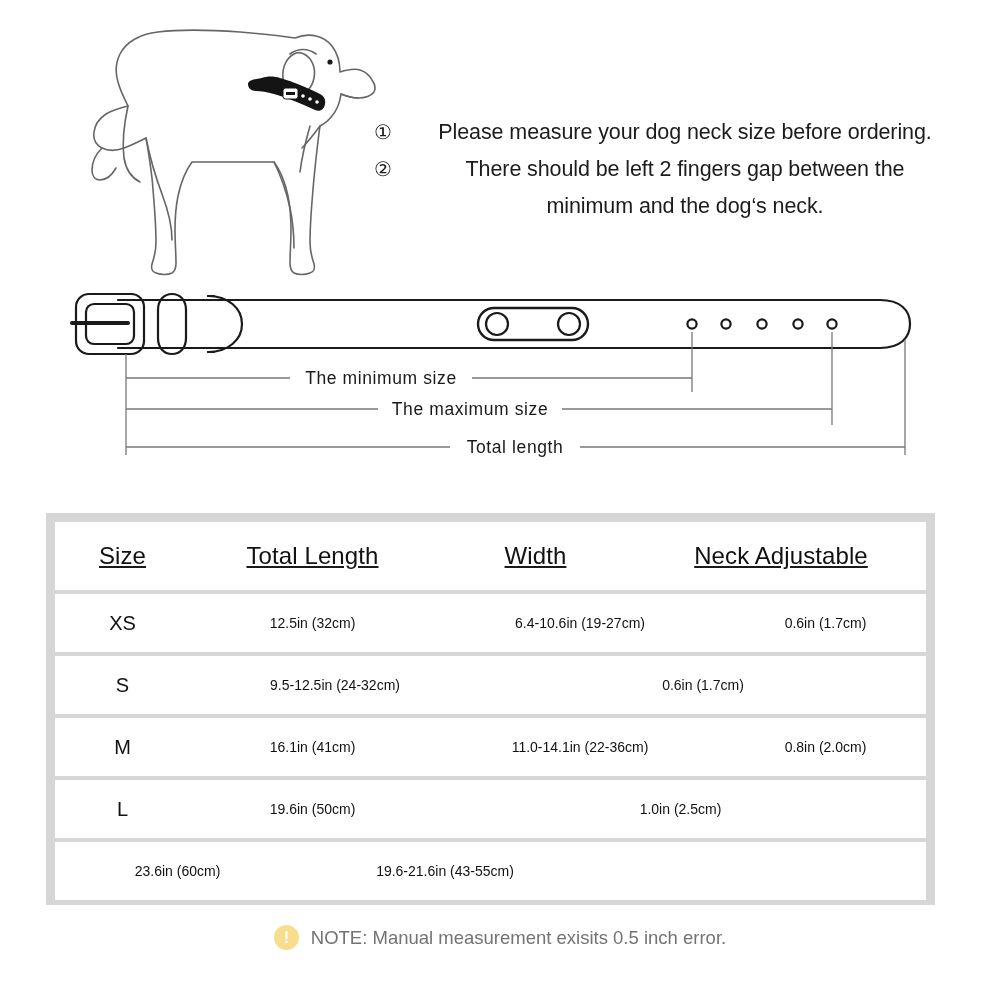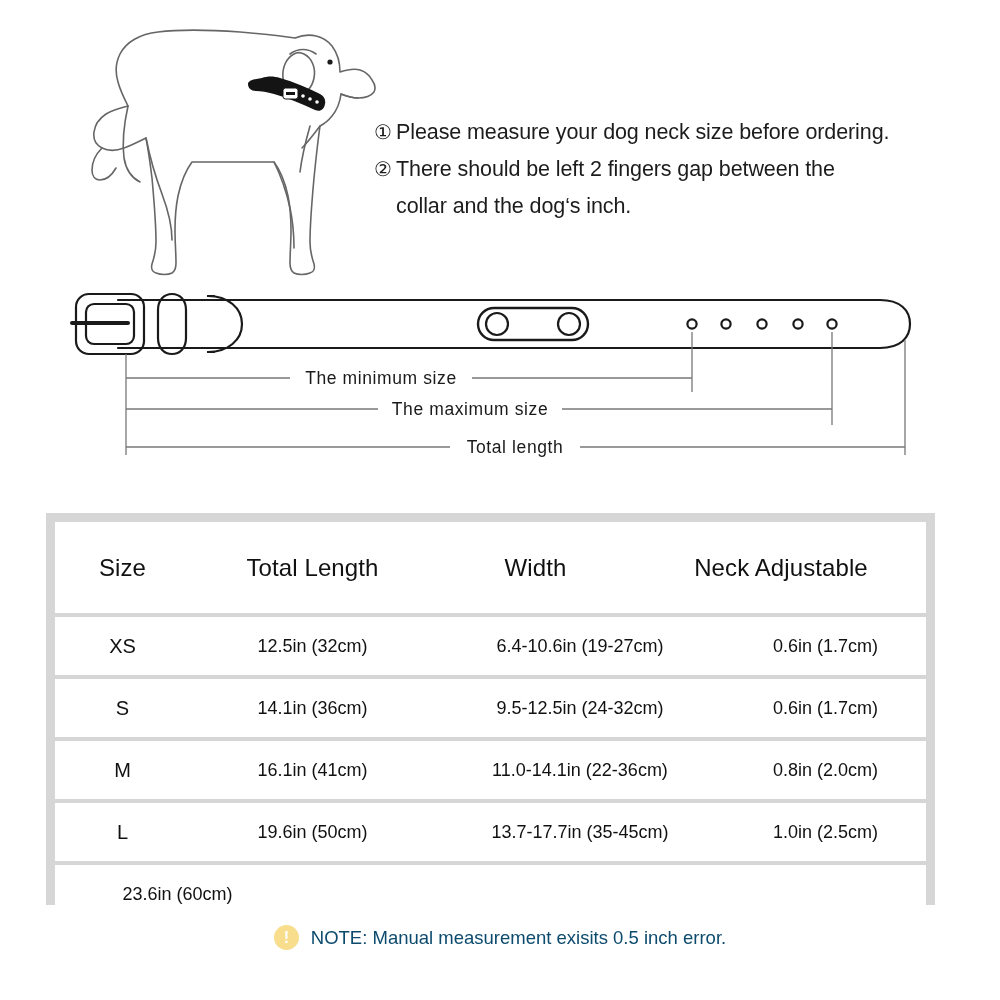--- a/index.html
+++ b/index.html
@@ -19,60 +19,60 @@
     position: absolute; left: 374px; top: 114px; width: 600px;
   }
   .instr-line {
     display: flex; align-items: flex-start;
     font-size: 21.5px; line-height: 37px; color: #1c1c1c;
     letter-spacing: -0.1px;
   }
   .instr-num {
     flex: 0 0 auto; width: 22px; font-size: 20px; line-height: 37px;
   }
-  .instr-text { flex: 1 1 auto; }
+  .instr-text { flex: 1 1 auto; text-align: center; }
   .instr-cont { padding-left: 22px; }
 
   
   #collar-diagram { position: absolute; left: 0px; top: 270px; width: 1000px; height: 200px; }
 
   
   #size-table {
     position: absolute; left: 46px; top: 513px;
     width: 889px; height: 392px;
     background: #d6d6d6;
     padding: 9px;
   }
   .t-row { display: flex; width: 100%; background: #ffffff; }
-  #tbl-head .t-row { height: 91px; }
+  #tbl-head .t-row { height: 68px; text-decoration: underline; }
   .t-body-row { height: 58px; margin-top: 4px; }
   .t-cell {
     display: flex; align-items: center; justify-content: center;
     text-align: center; color: #111111;
   }
   .c-size  { flex: 0 0 135px; }
   .c-total { flex: 0 0 245px; }
   .c-neck  { flex: 0 0 290px; }
   .c-width { flex: 1 1 auto; }
   #tbl-head .t-cell { font-size: 24px; letter-spacing: 0.1px; }
-  .t-body-row .t-cell { font-size: 18px; }
+  .t-body-row .t-cell { font-size: 14px; }
   .t-body-row .c-size { font-size: 20px; }
 
   
   #note-bar {
     position: absolute; left: 0; top: 925px; width: 1000px;
     display: flex; align-items: center; justify-content: center; gap: 12px;
   }
   #note-icon {
     width: 25px; height: 25px; border-radius: 50%;
     background: #f8dd8d; display: flex; align-items: center;
     justify-content: center; flex: 0 0 auto;
   }
   #note-icon span { color: #ffffff; font-size: 16px; font-weight: bold; line-height: 1; }
-  #note-text { font-size: 18.5px; color: #0c4a6e; }
+  #note-text { font-size: 18.5px; color: #737373; }
 </style>
 </head>
 <body>
 
 <div id="page">
 
   <svg id="dog-illustration" viewBox="0 0 330 262">
     <g fill="none" stroke="#666666" stroke-width="1.6" stroke-linejoin="round" stroke-linecap="round">
 
       <path d="M233 20 C248 14 262 18 270 28 C276 36 278 46 278 54
@@ -155,21 +155,21 @@
   <div id="instructions">
     <div class="instr-line">
       <span class="instr-num">①</span>
       <span class="instr-text">Please measure your dog neck size before ordering.</span>
     </div>
     <div class="instr-line">
       <span class="instr-num">②</span>
       <span class="instr-text">There should be left 2 fingers gap between the</span>
     </div>
     <div class="instr-line">
-      <span class="instr-text instr-cont">collar and the dog‘s inch.</span>
+      <span class="instr-text instr-cont">minimum and the dog‘s neck.</span>
     </div>
   </div>
 
   <svg id="collar-diagram" viewBox="0 0 1000 200">
     <g fill="none" stroke="#1a1a1a" stroke-width="2.2" stroke-linejoin="round" stroke-linecap="round">
 
       <path d="M118 30 L880 30 C900 30 910 40 910 54 C910 68 900 78 880 78 L118 78"></path>
 
       <rect x="76" y="24" width="68" height="60" rx="13" ry="13"></rect>
       <rect x="86" y="34" width="48" height="40" rx="8" ry="8"></rect>
@@ -232,38 +232,37 @@
 
     <div id="tbl-body">
       <div class="t-row t-body-row">
         <div class="t-cell c-size">XS</div>
         <div class="t-cell c-total">12.5in (32cm)</div>
         <div class="t-cell c-neck">6.4-10.6in (19-27cm)</div>
         <div class="t-cell c-width">0.6in (1.7cm)</div>
       </div>
       <div class="t-row t-body-row">
         <div class="t-cell c-size">S</div>
-        <div class="t-cell c-total">14.1in (36cm)</div>
         <div class="t-cell c-neck">9.5-12.5in (24-32cm)</div>
         <div class="t-cell c-width">0.6in (1.7cm)</div>
       </div>
       <div class="t-row t-body-row">
         <div class="t-cell c-size">M</div>
         <div class="t-cell c-total">16.1in (41cm)</div>
         <div class="t-cell c-neck">11.0-14.1in (22-36cm)</div>
         <div class="t-cell c-width">0.8in (2.0cm)</div>
       </div>
       <div class="t-row t-body-row">
         <div class="t-cell c-size">L</div>
         <div class="t-cell c-total">19.6in (50cm)</div>
-        <div class="t-cell c-neck">13.7-17.7in (35-45cm)</div>
         <div class="t-cell c-width">1.0in (2.5cm)</div>
       </div>
       <div class="t-row t-body-row">
         <div class="t-cell c-total">23.6in (60cm)</div>
+        <div class="t-cell c-neck">19.6-21.6in (43-55cm)</div>
       </div>
     </div>
   </div>
 
   <div id="note-bar">
     <div id="note-icon">
         <span>!</span>
       </div>
     <div id="note-text">NOTE: Manual measurement exisits 0.5 inch error.</div>
   </div>

